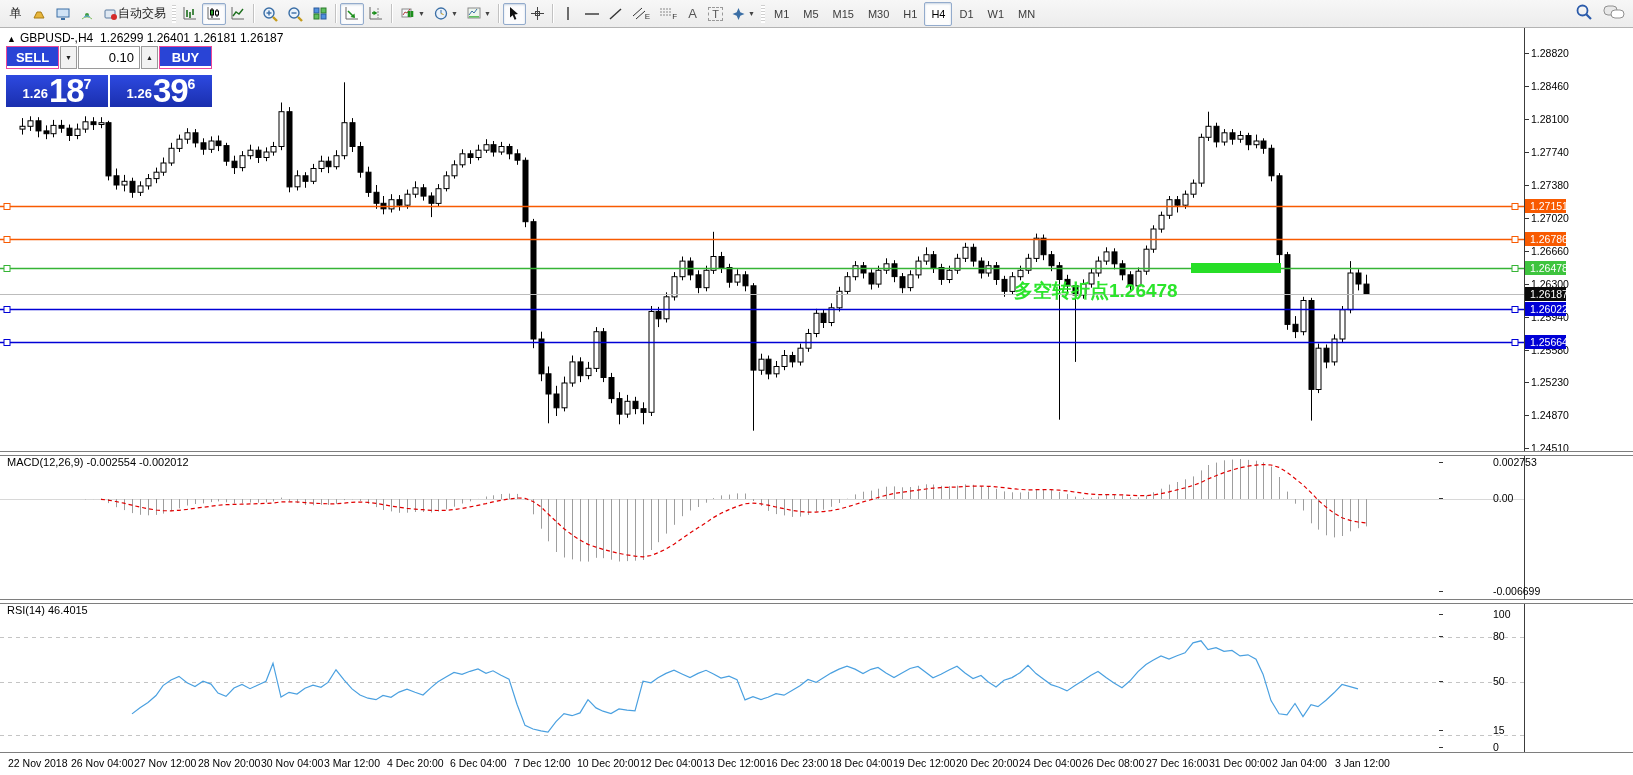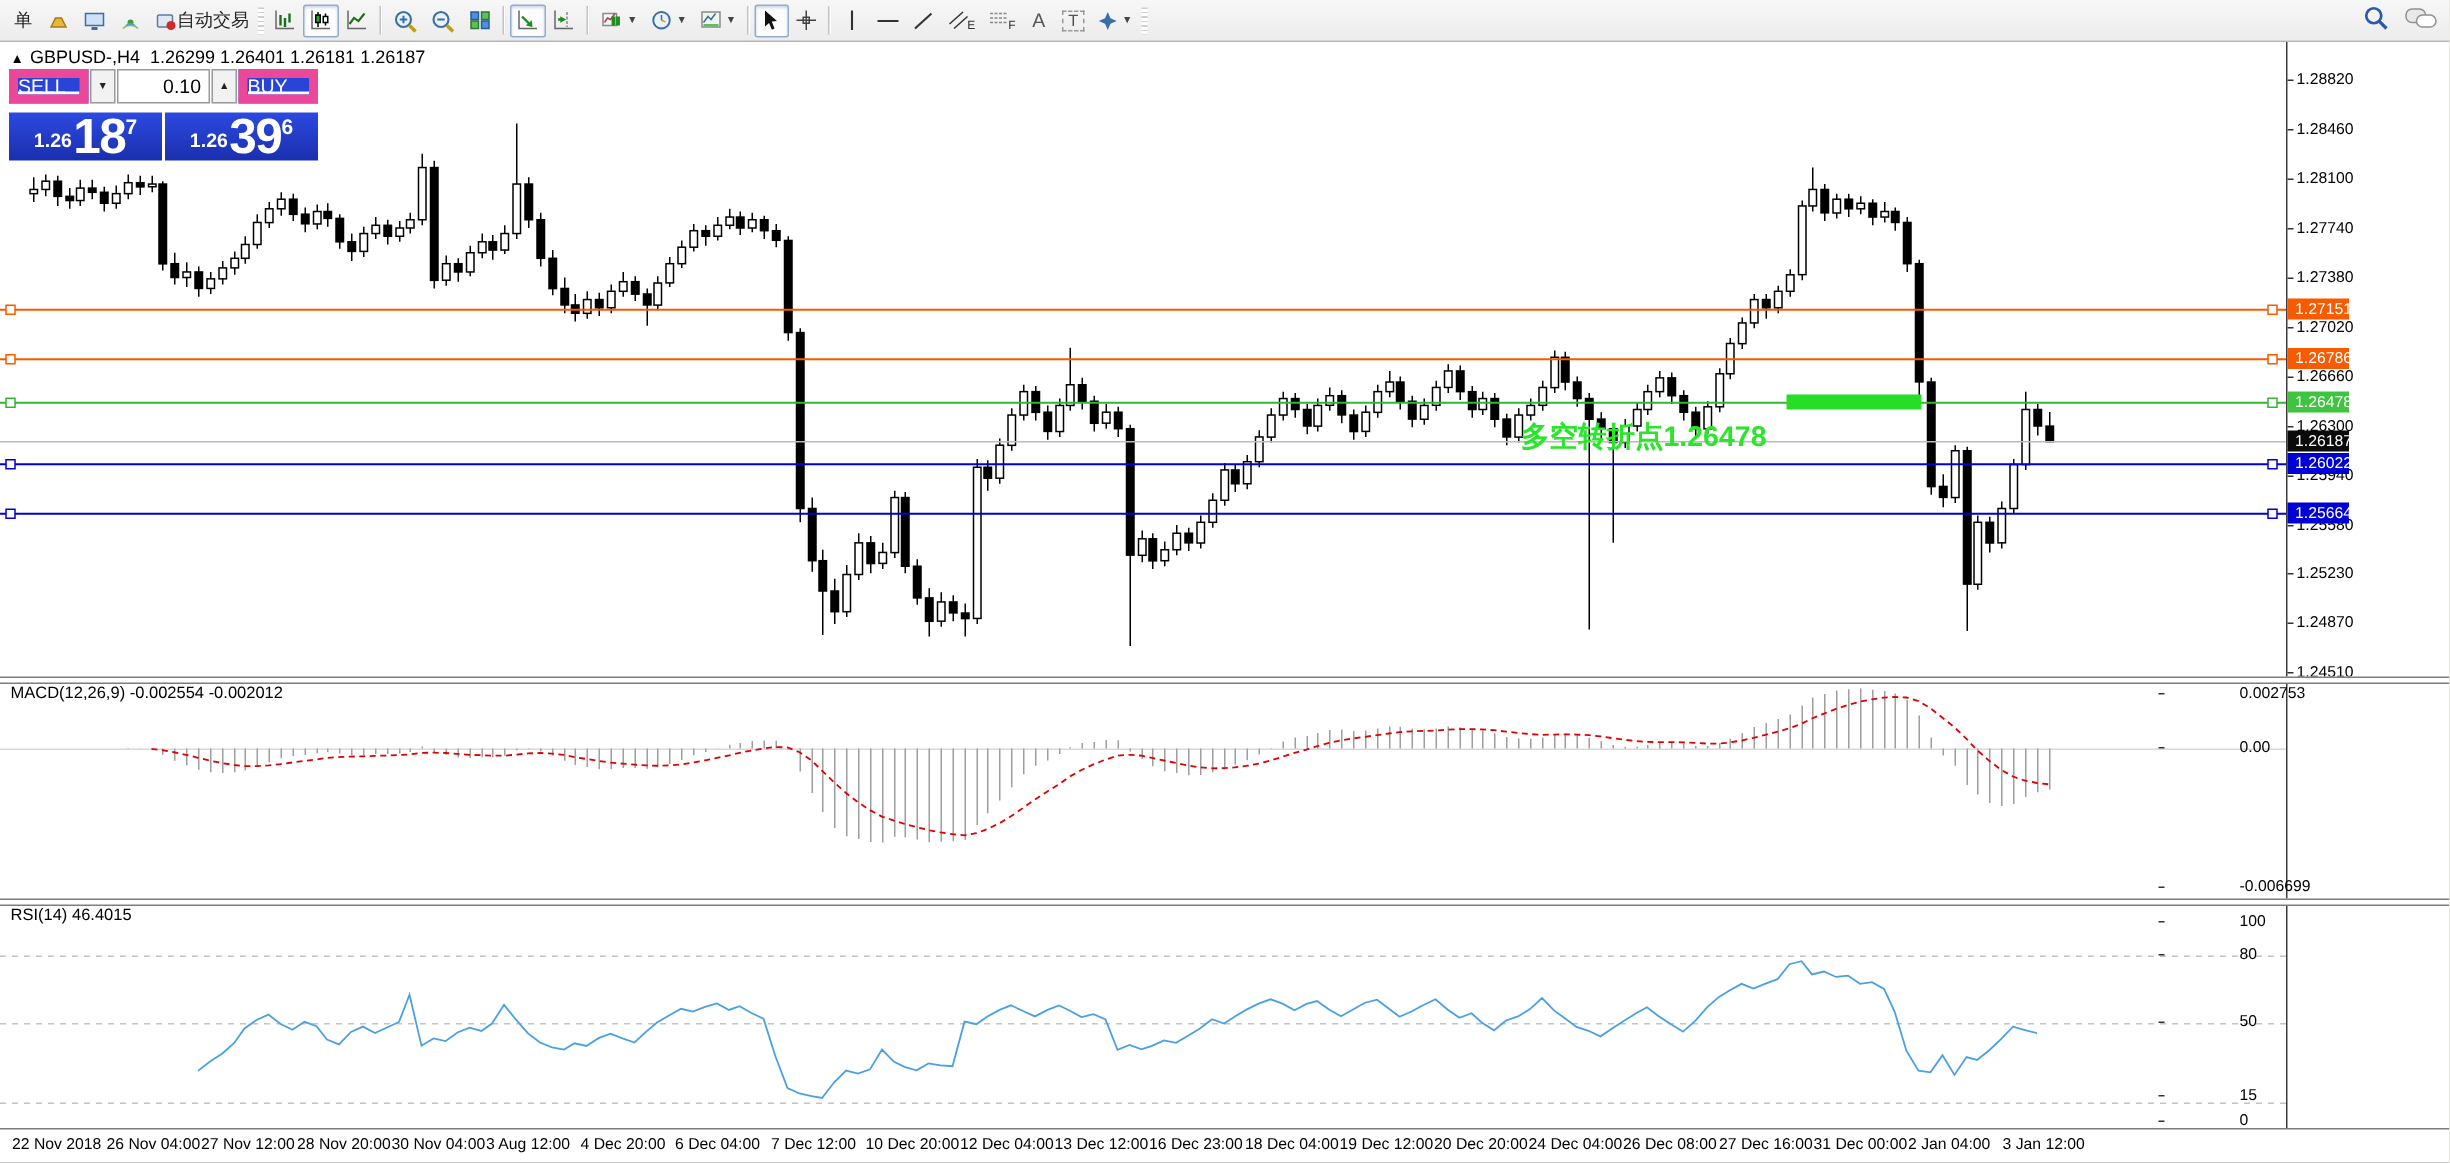--- a/index.html
+++ b/index.html
@@ -30,22 +30,22 @@
   .atag{position:absolute;left:1525px;width:41px;height:14px;color:#fff;font-size:10.5px;line-height:14px;
     padding-left:5px;box-sizing:border-box;z-index:17;white-space:nowrap;}
   .mal{position:absolute;left:1445px;font-size:10.5px;color:#000;z-index:16;white-space:nowrap;padding-left:48px;}
   .mal::before{content:"";position:absolute;left:-6px;top:6px;width:4px;height:1px;background:#333;}
   
   .tl{position:absolute;top:757px;font-size:10.5px;color:#000;z-index:16;white-space:nowrap;}
   .taxis-line{position:absolute;left:0;top:752px;width:1633px;height:0;border-top:1px solid #7e7e7e;z-index:21;}
   
   .qp{position:absolute;left:6px;top:46px;width:206px;z-index:30;}
   .qp-row1{display:flex;height:23px;gap:1px;}
-  .qp-side{flex:1;background:#2944d6;color:#fff;font-size:13px;display:flex;align-items:center;justify-content:flex-start;
-    border:6px solid #ec4899;box-shadow:inset 0 -2px 0 #fff;box-sizing:border-box;}
+  .qp-side{flex:1;background:#2944d6;color:#fff;font-size:13px;display:flex;align-items:center;justify-content:center;
+    border:1px solid #ec4899;box-shadow:inset 0 -2px 0 #fff;box-sizing:border-box;font-weight:bold;}
   .qp-spin{width:17px;background:#f2f2f2;border:1px solid #9a9a9a;display:flex;align-items:center;justify-content:center;
     font-size:7px;color:#222;box-sizing:border-box;}
   .qp-vol{width:62px;background:#fff;border:1px solid #9a9a9a;font-size:13px;display:flex;align-items:center;
     justify-content:flex-end;padding-right:5px;box-sizing:border-box;color:#000;}
   .qp-row2{display:flex;height:37px;gap:2px;margin-top:1px;align-items:flex-end;}
   .qp-px{flex:1;background:linear-gradient(#2d49e0,#1a2fae);color:#fff;display:flex;align-items:flex-end;justify-content:center;padding-bottom:1px;}
   .qp-small{font-size:13px;font-weight:bold;margin:0 1px 5px 0;}
   .qp-big{font-size:33px;font-weight:bold;line-height:31px;letter-spacing:-1px;}
   .qp-sup{font-size:14px;font-weight:bold;margin-bottom:14px;}
   
@@ -225,20 +225,31 @@
     <div class="tb">
         <span style="font-size:11px;color:#555;border:1px dashed #999;padding:0 3px;">T</span>
       </div>
     <div class="tb">
         <svg class="ic" width="15" height="14">
           <polygon points="7.5,1 9.3,5.2 13.5,7 9.3,8.8 7.5,13 5.7,8.8 1.5,7 5.7,5.2" fill="#3a6ea5"></polygon>
         </svg>
         <span class="caret">▼</span>
       </div>
     <div class="grip"></div>
+    <div id="tfbar" style="display:flex;align-items:center;">
+        <div class="tf-btn">M1</div>
+        <div class="tf-btn">M5</div>
+        <div class="tf-btn">M15</div>
+        <div class="tf-btn">M30</div>
+        <div class="tf-btn">H1</div>
+        <div class="tf-btn pressed">H4</div>
+        <div class="tf-btn">D1</div>
+        <div class="tf-btn">W1</div>
+        <div class="tf-btn">MN</div>
+      </div>
     <div class="tb-right">
       <svg width="18" height="18">
           <circle cx="7.5" cy="7.5" r="5" fill="none" stroke="#2a5aaa" stroke-width="1.8"></circle>
           <line x1="11.2" y1="11.2" x2="16" y2="16" stroke="#2a5aaa" stroke-width="2.2"></line>
         </svg>
       <svg width="22" height="17">
           <rect x="1" y="2" width="13" height="9" rx="4" fill="#e8e8e8" stroke="#909090"></rect>
           <rect x="8" y="6" width="13" height="8" rx="4" fill="#fff" stroke="#909090"></rect>
         </svg>
     </div>
@@ -862,21 +873,21 @@
       <div class="mal" style="top: 675px;">50</div>
       <div class="mal" style="top: 724px;">15</div>
       <div class="mal" style="top: 741px;">0</div>
     </div>
   <div id="timeLabels">
       <div class="tl" style="left: 8px;">22 Nov 2018</div>
       <div class="tl" style="left: 71px;">26 Nov 04:00</div>
       <div class="tl" style="left: 134px;">27 Nov 12:00</div>
       <div class="tl" style="left: 198px;">28 Nov 20:00</div>
       <div class="tl" style="left: 261px;">30 Nov 04:00</div>
-      <div class="tl" style="left: 324px;">3 Aug 12:00</div>
+      <div class="tl" style="left: 324px;">3 Mar 12:00</div>
       <div class="tl" style="left: 387px;">4 Dec 20:00</div>
       <div class="tl" style="left: 450px;">6 Dec 04:00</div>
       <div class="tl" style="left: 514px;">7 Dec 12:00</div>
       <div class="tl" style="left: 577px;">10 Dec 20:00</div>
       <div class="tl" style="left: 640px;">12 Dec 04:00</div>
       <div class="tl" style="left: 703px;">13 Dec 12:00</div>
       <div class="tl" style="left: 766px;">16 Dec 23:00</div>
       <div class="tl" style="left: 830px;">18 Dec 04:00</div>
       <div class="tl" style="left: 893px;">19 Dec 12:00</div>
       <div class="tl" style="left: 956px;">20 Dec 20:00</div>

